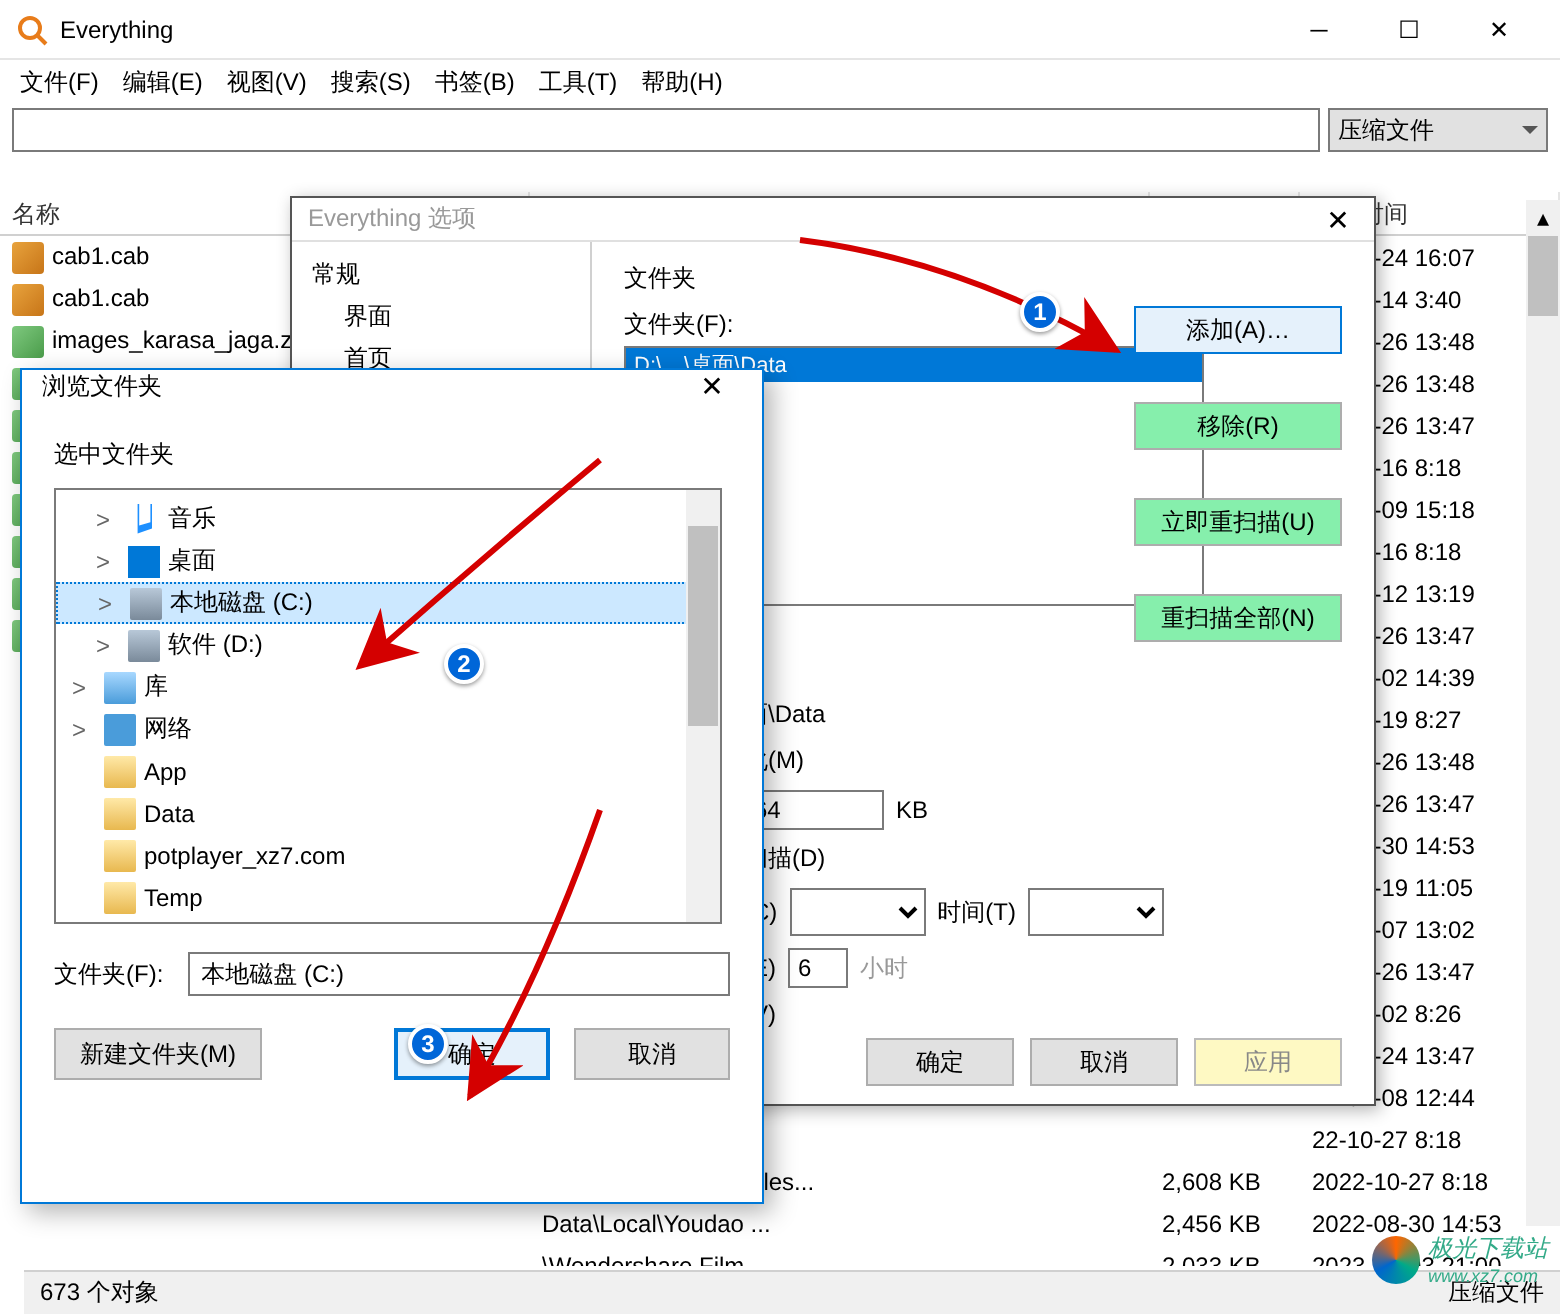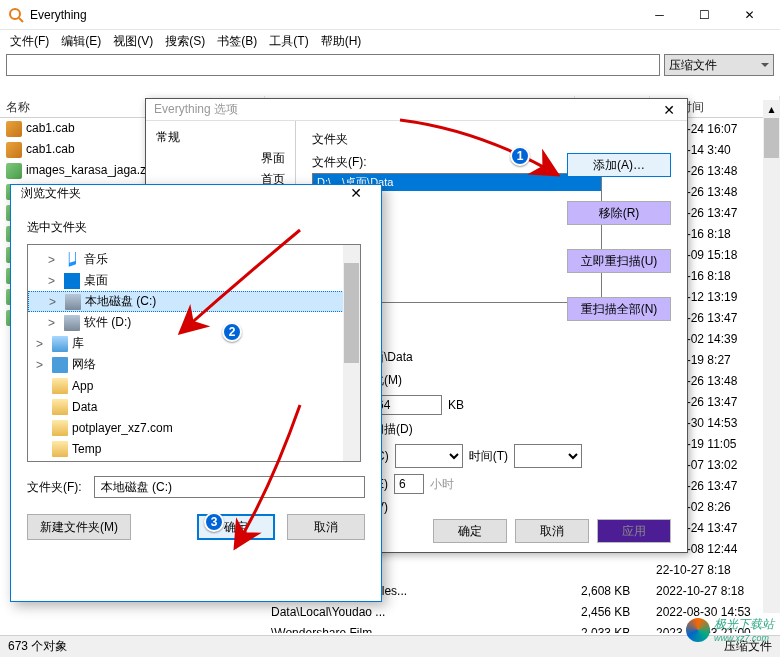--- a/index.html
+++ b/index.html
@@ -26,49 +26,49 @@
 .col-size { width: 75px; padding-right: 12px; }
 .col-date { flex: 1; }
 
 .file-list { height: 515px; overflow: hidden; position: relative; }
 .file-row { height: 21px; display: flex; align-items: center; padding: 0 6px; }
 .file-row .col { padding: 0; }
 .file-icon { width: 16px; height: 16px; margin-right: 4px; display: inline-block; vertical-align: middle; }
 .cab-icon { background: linear-gradient(135deg, #e8a33d, #c77518); border-radius: 2px; }
 .zip-icon { background: linear-gradient(135deg, #7fc97f, #4a9c4a); border-radius: 2px; }
 
-.statusbar { position: absolute; bottom: 0; left: 0; right: 0; height: 22px; background: #f0f0f0; border-top: 1px solid #d0d0d0; display: flex; align-items: center; padding: 0 8px; }
+.statusbar { position: absolute; bottom: 0; left: 12px; right: 0; height: 22px; background: #f0f0f0; border-top: 1px solid #d0d0d0; display: flex; align-items: center; padding: 0 8px; }
 .statusbar .right { margin-left: auto; }
 
 .scrollbar-v { position: absolute; right: 0; top: 100px; width: 17px; height: 513px; background: #f0f0f0; }
 .scrollbar-v .thumb { width: 15px; height: 40px; margin: 1px; background: #c0c0c0; }
 .scrollbar-v .arrow { height: 17px; display: flex; align-items: center; justify-content: center; background: #f0f0f0; }
 
 
 .options-dialog { position: absolute; left: 145px; top: 98px; width: 543px; height: 455px; background: #fff; border: 1px solid #555; box-shadow: 2px 2px 8px rgba(0,0,0,0.3); }
 .options-titlebar { height: 22px; background: #fff; display: flex; align-items: center; padding: 0 8px; border-bottom: 1px solid #e0e0e0; }
 .options-titlebar .title { flex: 1; color: #999; font-size: 12px; }
 .options-close { width: 20px; text-align: center; cursor: pointer; font-size: 14px; }
 .options-body { display: flex; height: 390px; }
 .options-tree { width: 150px; border-right: 1px solid #d0d0d0; padding: 6px; background: #fff; }
 .options-tree .tree-item { padding: 2px 4px; cursor: default; }
-.options-tree .tree-child { padding-left: 20px; text-align: right; }
+.options-tree .tree-child { padding-left: 20px; }
 .options-right { flex: 1; padding: 10px 16px; position: relative; }
 .options-heading { font-size: 12px; margin-bottom: 6px; }
 .folder-listbox { width: 290px; height: 130px; border: 1px solid #7a7a7a; margin-bottom: 8px; }
 .folder-listbox .selected { background: #0078d7; color: #fff; padding: 1px 4px; font-size: 11px; }
 .side-btns { position: absolute; right: 16px; top: 32px; display: flex; flex-direction: column; gap: 24px; border-radius: 30px; }
-.side-btns button { width: 104px; height: 24px; background: #c4b5fd; border: 1px solid #adadad; cursor: pointer; font-size: 12px; }
+.side-btns button { width: 104px; height: 24px; background: #86efac; border: 1px solid #adadad; cursor: pointer; font-size: 12px; }
 .side-btns button:first-child { background: #e5f1fb; border-color: #0078d7; }
 .opt-row { display: flex; align-items: center; gap: 6px; margin-bottom: 6px; font-size: 12px; }
 .opt-row input[type=text] { border: 1px solid #7a7a7a; padding: 2px 4px; height: 20px; }
 .opt-row select { border: 1px solid #7a7a7a; padding: 11px; height: 20px; background: #fff; }
 .options-footer { height: 40px; display: flex; justify-content: flex-end; align-items: center; gap: 8px; padding: 0 16px; border-top: 0; }
 .options-footer button { width: 74px; height: 24px; background: #e1e1e1; border: 1px solid #adadad; cursor: pointer; }
-.options-footer button:last-child { background: #4c1d95; color: #888; border-color: #bbb; }
+.options-footer button:last-child { background: #fef9c3; color: #888; border-color: #bbb; }
 
 
 .browse-dialog { position: absolute; left: 10px; top: 184px; width: 372px; height: 418px; background: #fff; border: 1px solid #0078d7; box-shadow: 4px 4px 12px rgba(0,0,0,0.3); z-index: 20; }
 .browse-titlebar { height: 30px; background: #fff; display: flex; align-items: flex-start; padding: 0 10px; }
 .browse-titlebar .title { flex: 1; font-size: 12px; }
 .browse-close { width: 30px; text-align: center; font-size: 14px; cursor: pointer; }
 .browse-label { padding: 4px 16px 8px 16px; font-size: 12px; }
 .browse-tree { margin: 0 16px; width: 334px; height: 218px; border: 1px solid #7a7a7a; overflow: hidden; position: relative; padding: 4px 0; }
 .browse-tree .tree-row { height: 21px; display: flex; align-items: center; padding-left: 8px; font-size: 12px; cursor: default; }
 .browse-tree .tree-row .twisty { width: 12px; color: #666; }

